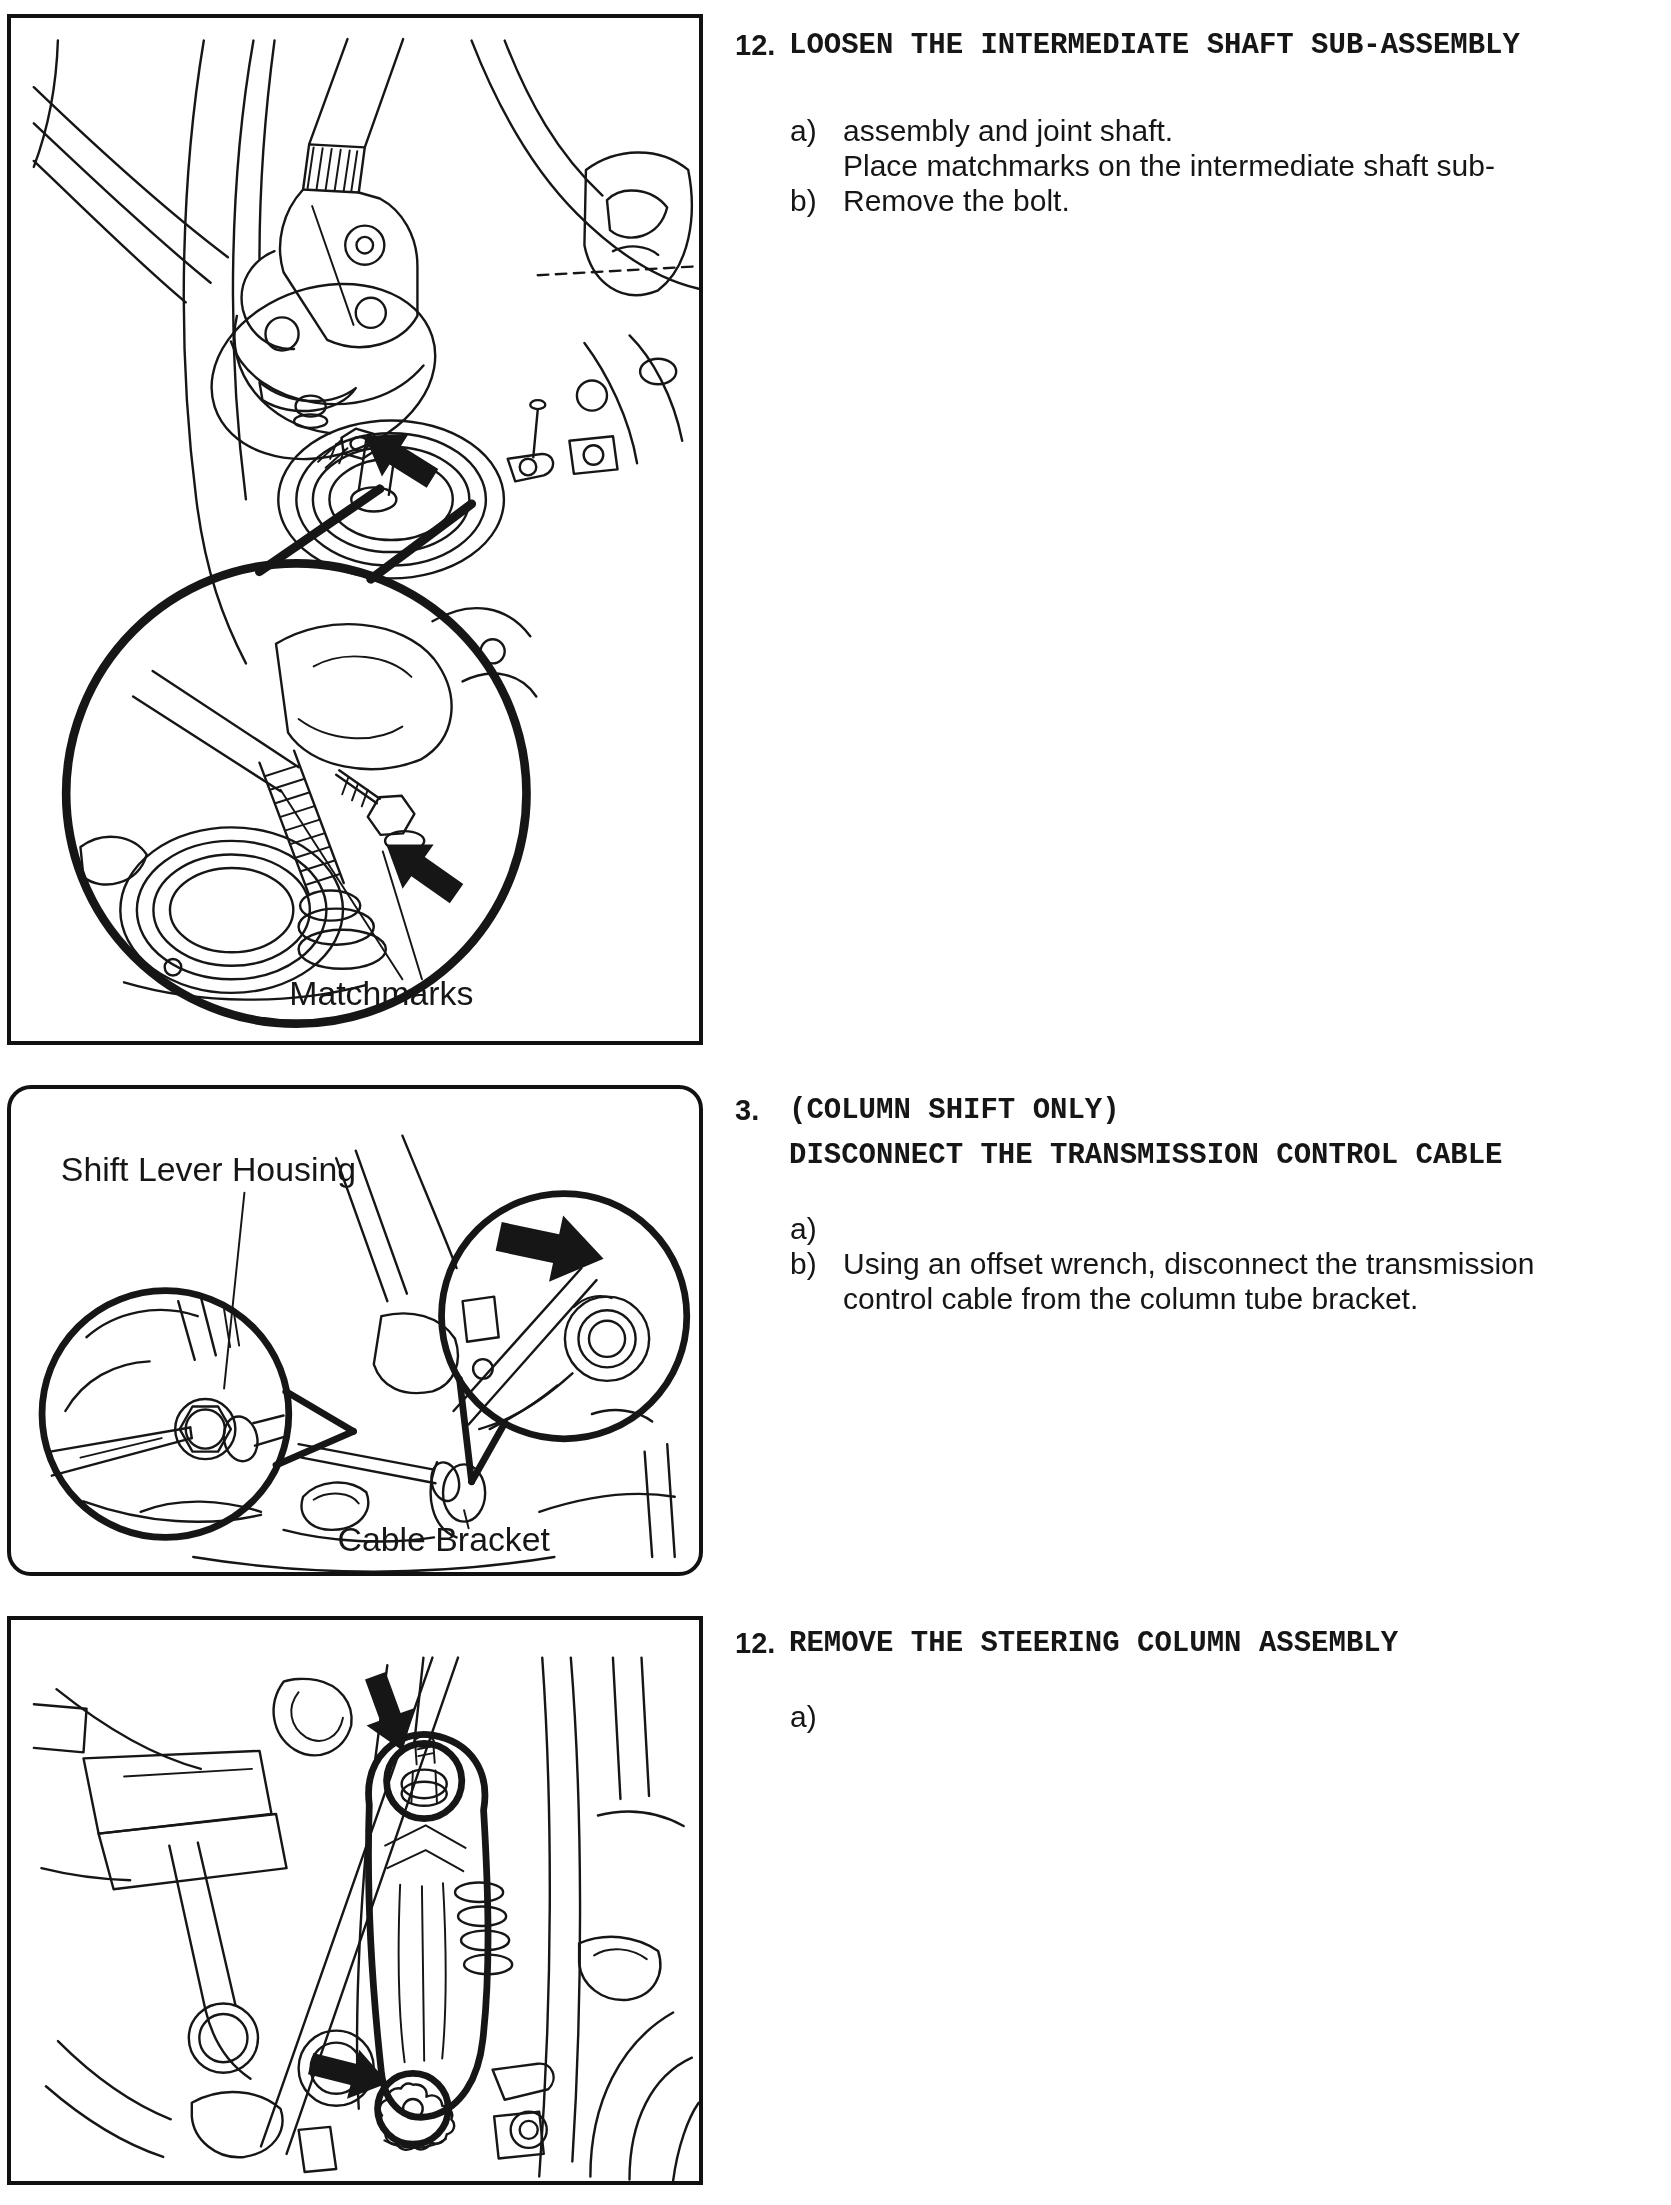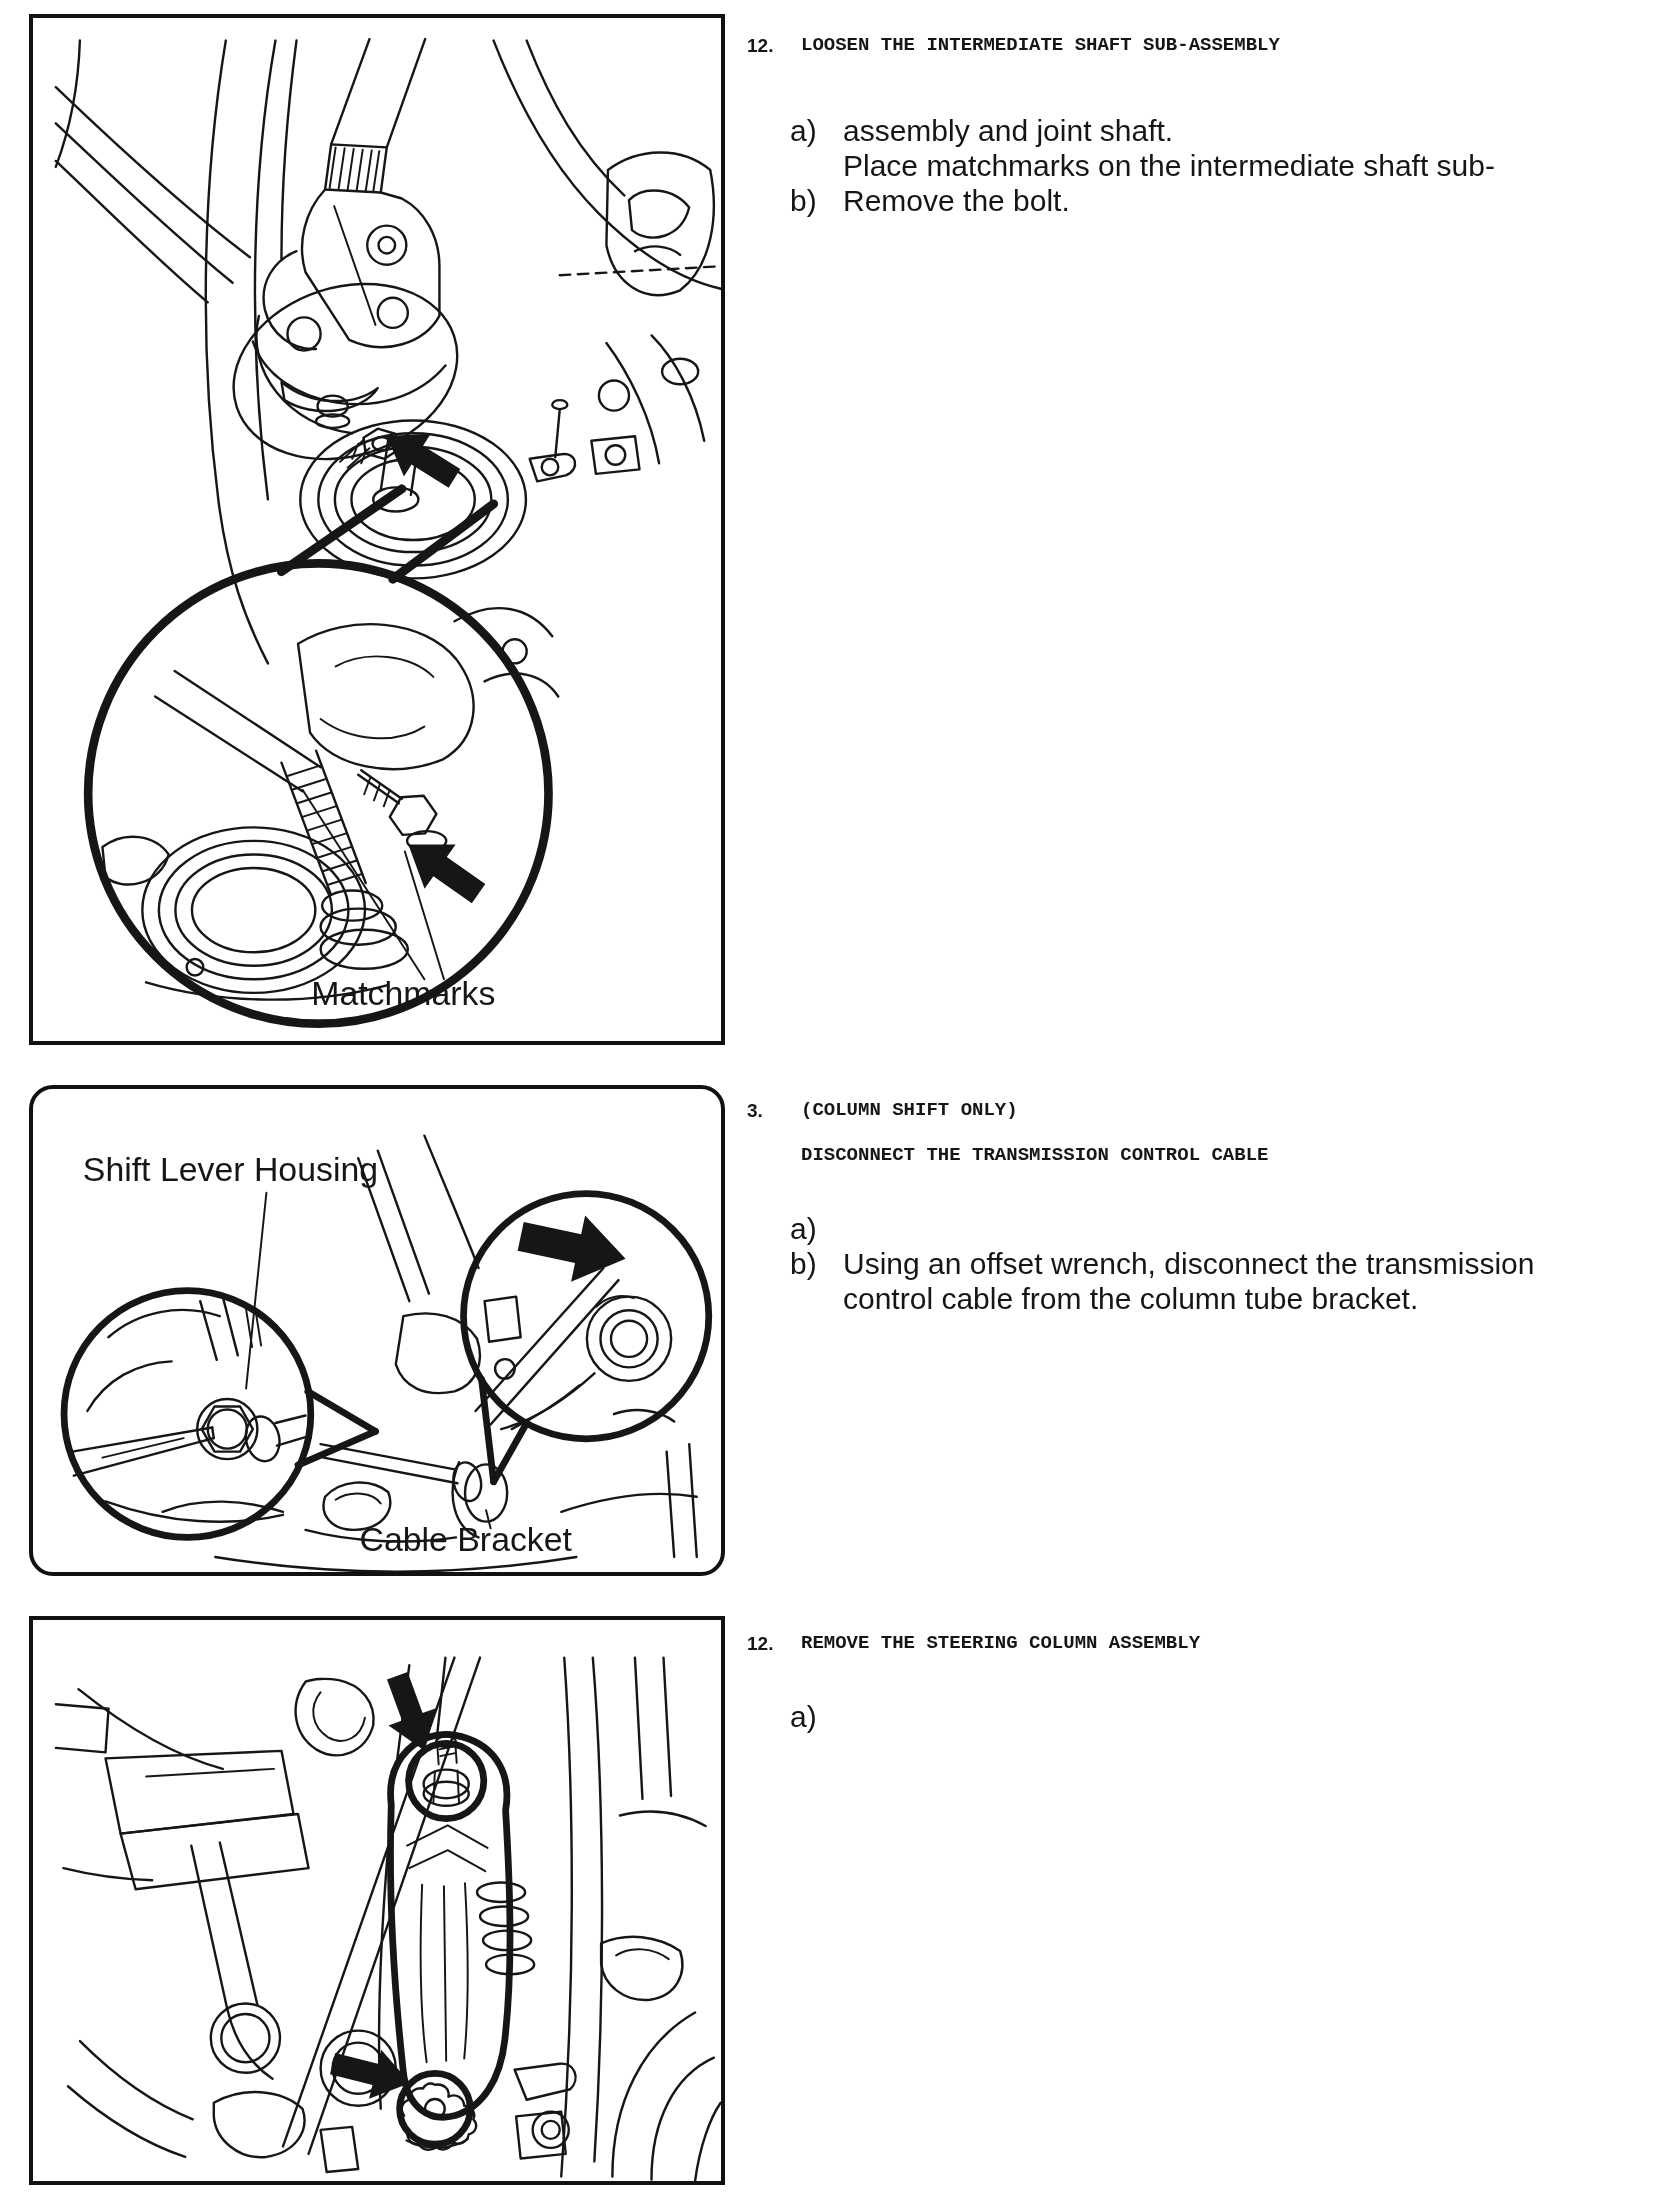--- a/index.html
+++ b/index.html
@@ -1,21 +1,21 @@
 <!DOCTYPE html>
 <html style="font-size:12px"><head>
 <meta charset="utf-8">
 <style>
   html,body { margin:0; padding:0; background:#e8e8e8; }
   .page {
     position:relative; width:1671px; height:2205px; background:#ffffff;
     font-family:"Liberation Sans", sans-serif; color:#161616; overflow:hidden;
   }
   .figbox {
-    position:absolute; left:29px; border:4.5px solid #111111; background:#ffffff;
+    position:absolute; left:7px; border:4.5px solid #111111; background:#ffffff;
     box-sizing:border-box;
   }
   #fig1 { top:13.5px;   width:696px; height:1031px; }
   #fig2 { top:1085px; width:696px; height:491px;border-radius:24px; }
   #fig3 { top:1616px; width:696px; height:569px; }
   .figbox svg { display:block; width:100%; height:100%; }
 
   svg path, svg circle, svg ellipse, svg line, svg polygon {
     fill:none; stroke:#161616; stroke-width:3.2;
     stroke-linecap:round; stroke-linejoin:round;
@@ -25,21 +25,21 @@
   svg .funnel{ stroke-width:12; }
   svg .thin  { stroke-width:2.6; }
   svg .dash  { stroke-dasharray:14 10; }
   svg .arw   { fill:#161616; stroke:none; }
   svg text   { fill:#161616; stroke:none; font-family:"Liberation Sans",sans-serif; font-size:45px; }
 
   .sec { position:absolute; left:735px; width:931px; }
   #sec12 { top:22.5px; }
   #sec13 { top:1088px; }
   #sec14 { top:1621px; }
-  .heading { display:flex; font-weight:bold; font-size:19px; line-height:45px;margin-left:12px; }
+  .heading { display:flex; font-weight:bold; font-size:29px; line-height:45px; }
   .heading .num { flex:0 0 54px; }
   .heading .htext div { white-space:nowrap;font-family:Liberation Mono, monospace; }
   .steps { margin-top:33px; margin-left:55px; font-size:30px; line-height:35px; }
   #sec12 .steps { margin-top:45px; }
   .step { display:flex; }
   .step .letter { flex:0 0 53px; }
   .step .stext div { white-space:nowrap; }
 </style>
 </head>
 <body>

